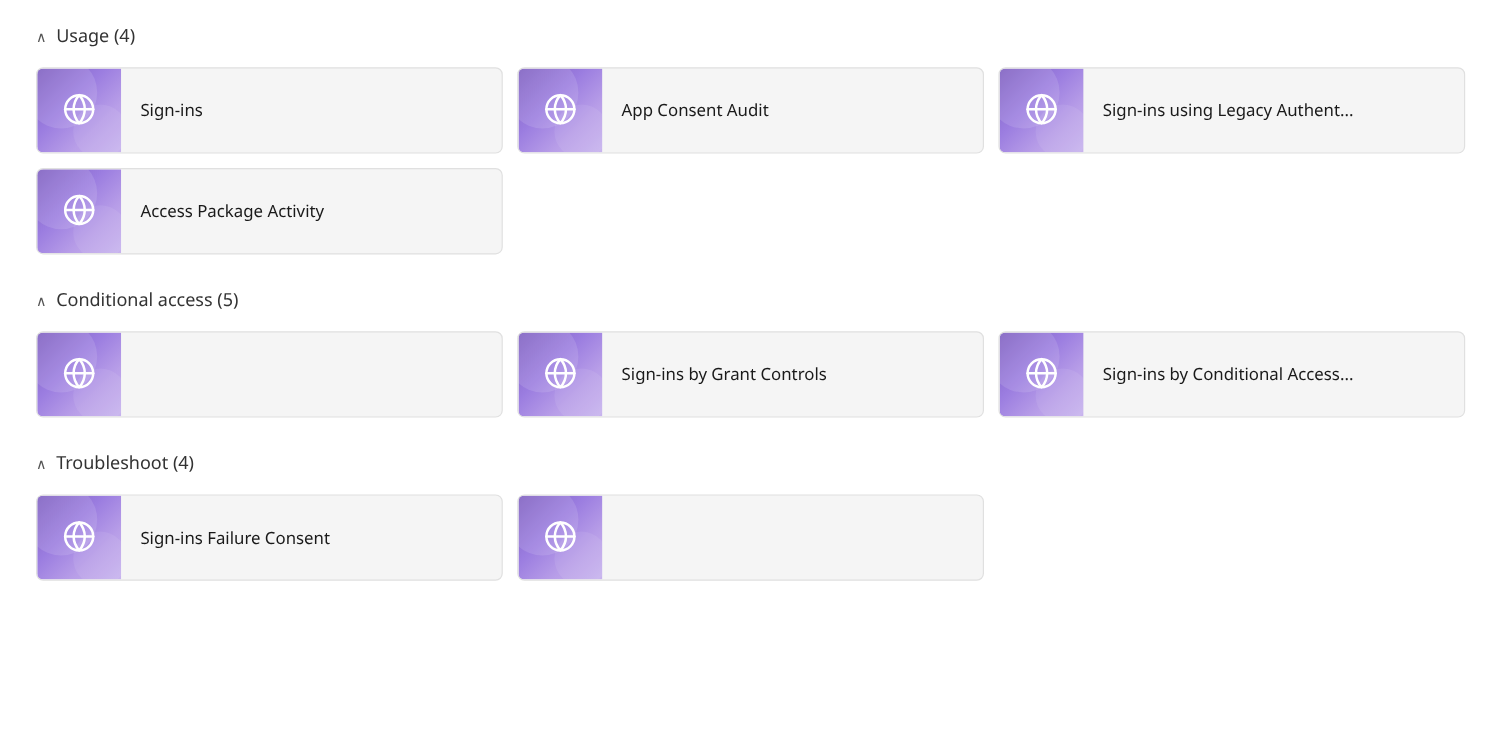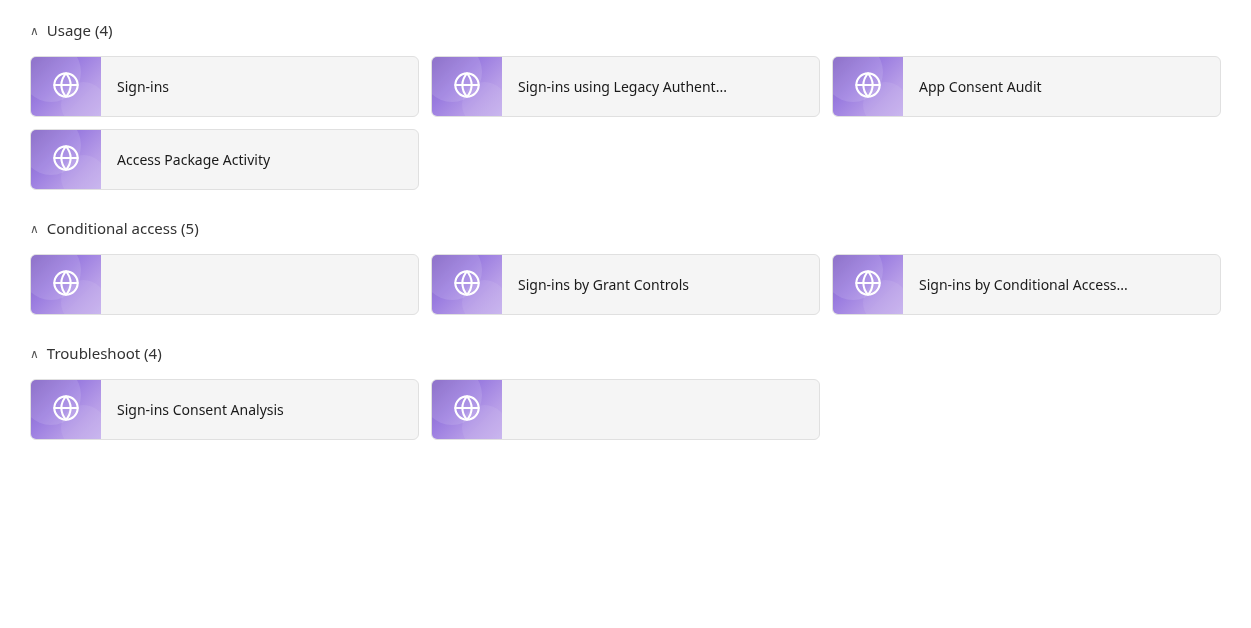--- a/index.html
+++ b/index.html
@@ -35,21 +35,21 @@
     .card {
       display: flex;
       align-items: center;
       gap: 0;
       background: #f5f5f5;
       border: 1px solid #e0e0e0;
       border-radius: 6px;
       overflow: hidden;
       cursor: pointer;
       transition: background 0.15s;
-      height: 61px;
+      height: 72px;
     }
     .card-icon {
       width: 70px;
       height: 70px;
       flex-shrink: 0;
       display: flex;
       align-items: center;
       justify-content: center;
       position: relative;
       overflow: hidden;
@@ -121,34 +121,34 @@
       <div class="card-icon">
         <div class="card-icon-bg"></div>
         <span class="globe-icon">
           <svg xmlns="http://www.w3.org/2000/svg" width="28" height="28" viewBox="0 0 24 24" fill="none" stroke="white" stroke-width="1.8" stroke-linecap="round" stroke-linejoin="round">
             <circle cx="12" cy="12" r="10"></circle>
             <line x1="2" y1="12" x2="22" y2="12"></line>
             <path d="M12 2a15.3 15.3 0 0 1 4 10 15.3 15.3 0 0 1-4 10 15.3 15.3 0 0 1-4-10 15.3 15.3 0 0 1 4-10z"></path>
           </svg>
         </span>
       </div>
+      <span class="card-label">App Consent Audit</span>
+    </div>
+        <div class="card">
+      <div class="card-icon">
+        <div class="card-icon-bg"></div>
+        <span class="globe-icon">
+          <svg xmlns="http://www.w3.org/2000/svg" width="28" height="28" viewBox="0 0 24 24" fill="none" stroke="white" stroke-width="1.8" stroke-linecap="round" stroke-linejoin="round">
+            <circle cx="12" cy="12" r="10"></circle>
+            <line x1="2" y1="12" x2="22" y2="12"></line>
+            <path d="M12 2a15.3 15.3 0 0 1 4 10 15.3 15.3 0 0 1-4 10 15.3 15.3 0 0 1-4-10 15.3 15.3 0 0 1 4-10z"></path>
+          </svg>
+        </span>
+      </div>
       <span class="card-label">Sign-ins using Legacy Authent...</span>
-    </div>
-        <div class="card">
-      <div class="card-icon">
-        <div class="card-icon-bg"></div>
-        <span class="globe-icon">
-          <svg xmlns="http://www.w3.org/2000/svg" width="28" height="28" viewBox="0 0 24 24" fill="none" stroke="white" stroke-width="1.8" stroke-linecap="round" stroke-linejoin="round">
-            <circle cx="12" cy="12" r="10"></circle>
-            <line x1="2" y1="12" x2="22" y2="12"></line>
-            <path d="M12 2a15.3 15.3 0 0 1 4 10 15.3 15.3 0 0 1-4 10 15.3 15.3 0 0 1-4-10 15.3 15.3 0 0 1 4-10z"></path>
-          </svg>
-        </span>
-      </div>
-      <span class="card-label">App Consent Audit</span>
     </div>
         <div class="card">
       <div class="card-icon">
         <div class="card-icon-bg"></div>
         <span class="globe-icon">
           <svg xmlns="http://www.w3.org/2000/svg" width="28" height="28" viewBox="0 0 24 24" fill="none" stroke="white" stroke-width="1.8" stroke-linecap="round" stroke-linejoin="round">
             <circle cx="12" cy="12" r="10"></circle>
             <line x1="2" y1="12" x2="22" y2="12"></line>
             <path d="M12 2a15.3 15.3 0 0 1 4 10 15.3 15.3 0 0 1-4 10 15.3 15.3 0 0 1-4-10 15.3 15.3 0 0 1 4-10z"></path>
           </svg>
@@ -214,21 +214,21 @@
       <div class="card-icon">
         <div class="card-icon-bg"></div>
         <span class="globe-icon">
           <svg xmlns="http://www.w3.org/2000/svg" width="28" height="28" viewBox="0 0 24 24" fill="none" stroke="white" stroke-width="1.8" stroke-linecap="round" stroke-linejoin="round">
             <circle cx="12" cy="12" r="10"></circle>
             <line x1="2" y1="12" x2="22" y2="12"></line>
             <path d="M12 2a15.3 15.3 0 0 1 4 10 15.3 15.3 0 0 1-4 10 15.3 15.3 0 0 1-4-10 15.3 15.3 0 0 1 4-10z"></path>
           </svg>
         </span>
       </div>
-      <span class="card-label">Sign-ins Consent Analysis</span>
+      <span class="card-label">Sign-ins Failure Consent</span>
     </div>
         <div class="card">
       <div class="card-icon">
         <div class="card-icon-bg"></div>
         <span class="globe-icon">
           <svg xmlns="http://www.w3.org/2000/svg" width="28" height="28" viewBox="0 0 24 24" fill="none" stroke="white" stroke-width="1.8" stroke-linecap="round" stroke-linejoin="round">
             <circle cx="12" cy="12" r="10"></circle>
             <line x1="2" y1="12" x2="22" y2="12"></line>
             <path d="M12 2a15.3 15.3 0 0 1 4 10 15.3 15.3 0 0 1-4 10 15.3 15.3 0 0 1-4-10 15.3 15.3 0 0 1 4-10z"></path>
           </svg>

